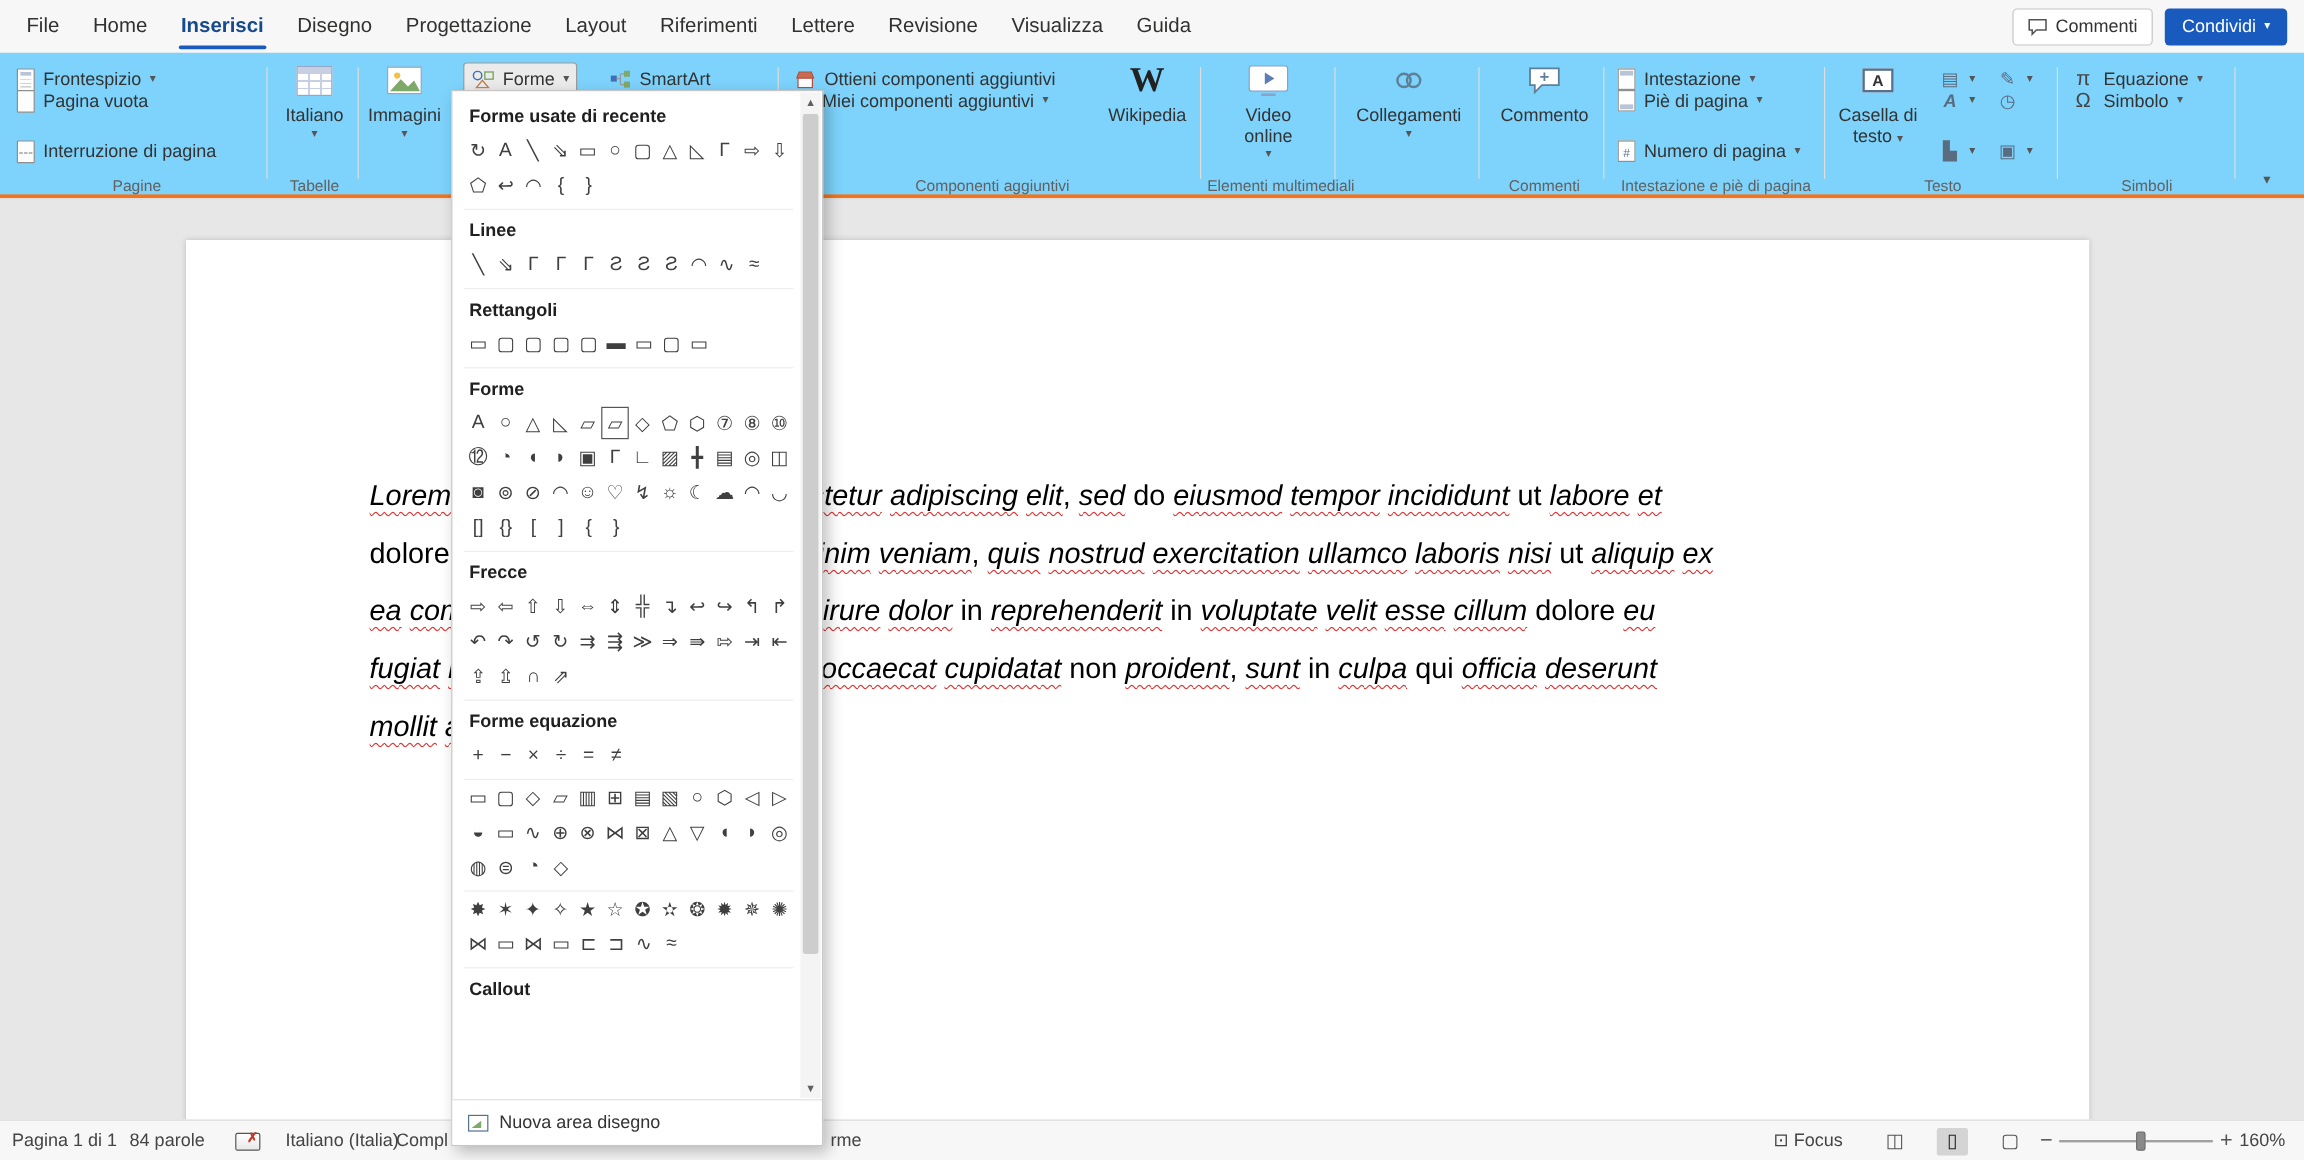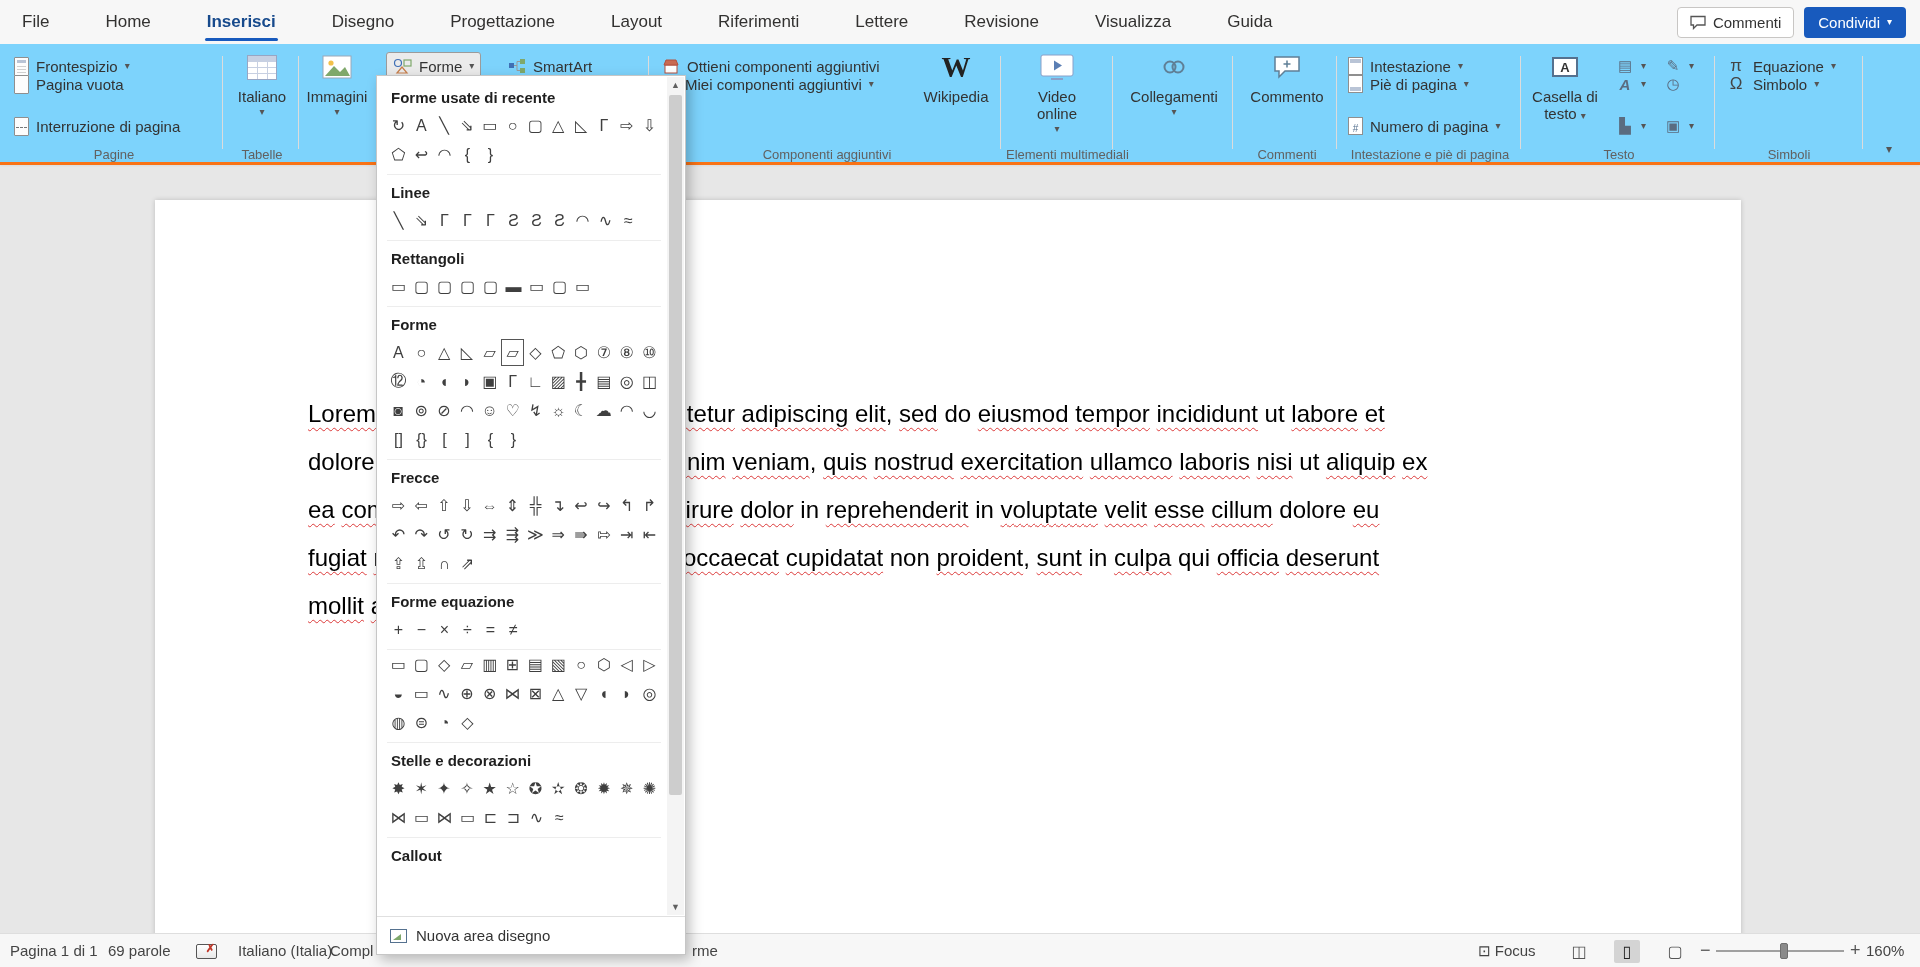--- a/index.html
+++ b/index.html
@@ -9,21 +9,21 @@
   *{box-sizing:border-box; margin:0; padding:0;}
   html,body{width:1920px;height:967px;overflow:hidden;}
   body{
     font-family:"Liberation Sans",sans-serif;
     background:#e7e7e7;
     position:relative;
     color:#333;
   }
   
   .topbar{position:absolute;top:0;left:0;right:0;height:44px;background:#f7f7f7;display:flex;align-items:center;z-index:5;}
-  .tabs{display:flex;align-items:center;height:44px;margin-left:8px;gap:28px;}
+  .tabs{display:flex;align-items:center;height:44px;margin-left:8px;}
   .tab{padding:0 14px;font-size:17px;color:#323130;height:44px;line-height:44px;position:relative;cursor:default;white-space:nowrap;}
   .tab.active{color:#174a8c;font-weight:bold;}
   .tab.active::after{content:"";position:absolute;left:12px;right:12px;bottom:3px;height:3px;background:var(--accent);border-radius:2px;}
   .topbar-right{margin-left:auto;display:flex;align-items:center;gap:10px;padding-right:14px;}
   .btn-comments{display:flex;align-items:center;gap:7px;height:31px;padding:0 12px;font-size:15px;border:1px solid #c8c6c4;border-radius:4px;background:#fff;color:#333;}
   .btn-share{display:flex;align-items:center;gap:7px;height:31px;padding:0 14px;font-size:15px;border-radius:4px;background:var(--accent);color:#fff;}
   .chev{font-size:10px;color:#555;line-height:1;}
   .btn-share .chev{color:#fff;}
   
   .ribbon{position:absolute;top:44px;left:0;right:0;height:121px;background:#7dd3fc;border-bottom:3px solid #f97316;box-shadow:0 1px 2px rgba(0,0,0,.05);z-index:5;}
@@ -50,21 +50,21 @@
   .wico{font-family:"Liberation Serif",serif;font-size:29px;font-weight:bold;color:#222;line-height:1;}
   .symglyph{font-size:17px;color:#444;width:20px;text-align:center;flex:none;}
   .tico{font-size:15px;color:#5a6c80;width:18px;text-align:center;flex:none;}
   .tico.it{font-style:italic;font-weight:bold;}
   .collapse-chev{position:absolute;right:28px;bottom:6px;font-size:12px;color:#555;}
   
   .doc-viewport{position:absolute;top:165px;bottom:34px;left:0;right:0;background:#e7e7e7;overflow:hidden;z-index:1;}
   .page{position:absolute;left:155px;top:35px;width:1586px;height:920px;background:#fff;box-shadow:0 0 5px rgba(0,0,0,.18);}
   .doc-text{padding:190px 153px 0 153px;font-size:24px;color:#000;}
   .doc-line{height:48px;line-height:48px;white-space:nowrap;}
-  .sq{text-decoration-line:underline;text-decoration-style:wavy;text-decoration-color:var(--squiggle);text-decoration-thickness:1px;text-underline-offset:5px;text-decoration-skip-ink:none;}
+  .sq{text-decoration-line:underline;text-decoration-style:wavy;text-decoration-color:var(--squiggle);text-decoration-thickness:1px;text-underline-offset:5px;text-decoration-skip-ink:none;font-style:italic;}
   
   .shapes-menu{position:absolute;left:376px;top:75px;width:310px;height:880px;background:#fff;border:1px solid #c6c6c6;box-shadow:4px 5px 12px rgba(0,0,0,.25);z-index:50;}
   .menu-scroll{position:absolute;top:0;left:0;right:0;bottom:38px;overflow:hidden;padding:4px 24px 0 10px;}
   .shape-section{border-bottom:1px solid #ededed;padding-bottom:5px;}
   .shape-section:last-child{border-bottom:none;}
   .shape-title{font-weight:bold;font-size:15px;color:#1f1f1f;padding:9px 4px 5px 4px;}
   .shape-row{display:flex;height:29px;align-items:center;}
   .shape-cell{width:23px;height:27px;display:flex;align-items:center;justify-content:center;font-size:16px;color:#3f3f3f;cursor:default;}
   .shape-cell.selected{outline:1.5px solid #555;outline-offset:-1px;}
   .menu-footer{position:absolute;left:0;right:0;bottom:0;height:38px;border-top:1px solid #e0e0e0;display:flex;align-items:center;gap:9px;padding:0 13px;font-size:15px;color:#333;background:#fff;}
@@ -529,21 +529,20 @@
           <span class="shape-cell">◎</span>
         </div>
         <div class="shape-row">
           <span class="shape-cell">◍</span>
           <span class="shape-cell">⊜</span>
           <span class="shape-cell">◔</span>
           <span class="shape-cell">◇</span>
         </div>
       </div>
       <div class="shape-section">
-        <div class="shape-title">Stelle e decorazioni</div>
         <div class="shape-row">
           <span class="shape-cell">✸</span>
           <span class="shape-cell">✶</span>
           <span class="shape-cell">✦</span>
           <span class="shape-cell">✧</span>
           <span class="shape-cell">★</span>
           <span class="shape-cell">☆</span>
           <span class="shape-cell">✪</span>
           <span class="shape-cell">✫</span>
           <span class="shape-cell">❂</span>
@@ -572,21 +571,21 @@
     <div class="sb-arrow sb-down">▼</div>
   </div>
   <div class="menu-footer">
     <span class="canvas-ico"></span>
     <span>Nuova area disegno</span>
   </div>
 </div>
 
 <div class="statusbar">
   <div class="sb-item" style="left:10px">Pagina 1 di 1</div>
-  <div class="sb-item" style="left:108px">69 parole</div>
+  <div class="sb-item" style="left:108px">84 parole</div>
   <div class="proof-ico" style="left:196px">
       <span>✗</span>
     </div>
   <div class="sb-item" style="left:238px">Italiano (Italia)</div>
   <div class="sb-item" style="left:330px">Compl</div>
   <div class="sb-item" style="left:692px">rme</div>
 
   <div class="sb-item" style="left:1478px;font-size:15px"><span>⊡</span> <span>Focus</span></div>
   <div class="view-ico" style="left:1566px">◫</div>
   <div class="view-ico active" style="left:1614px">▯</div>

